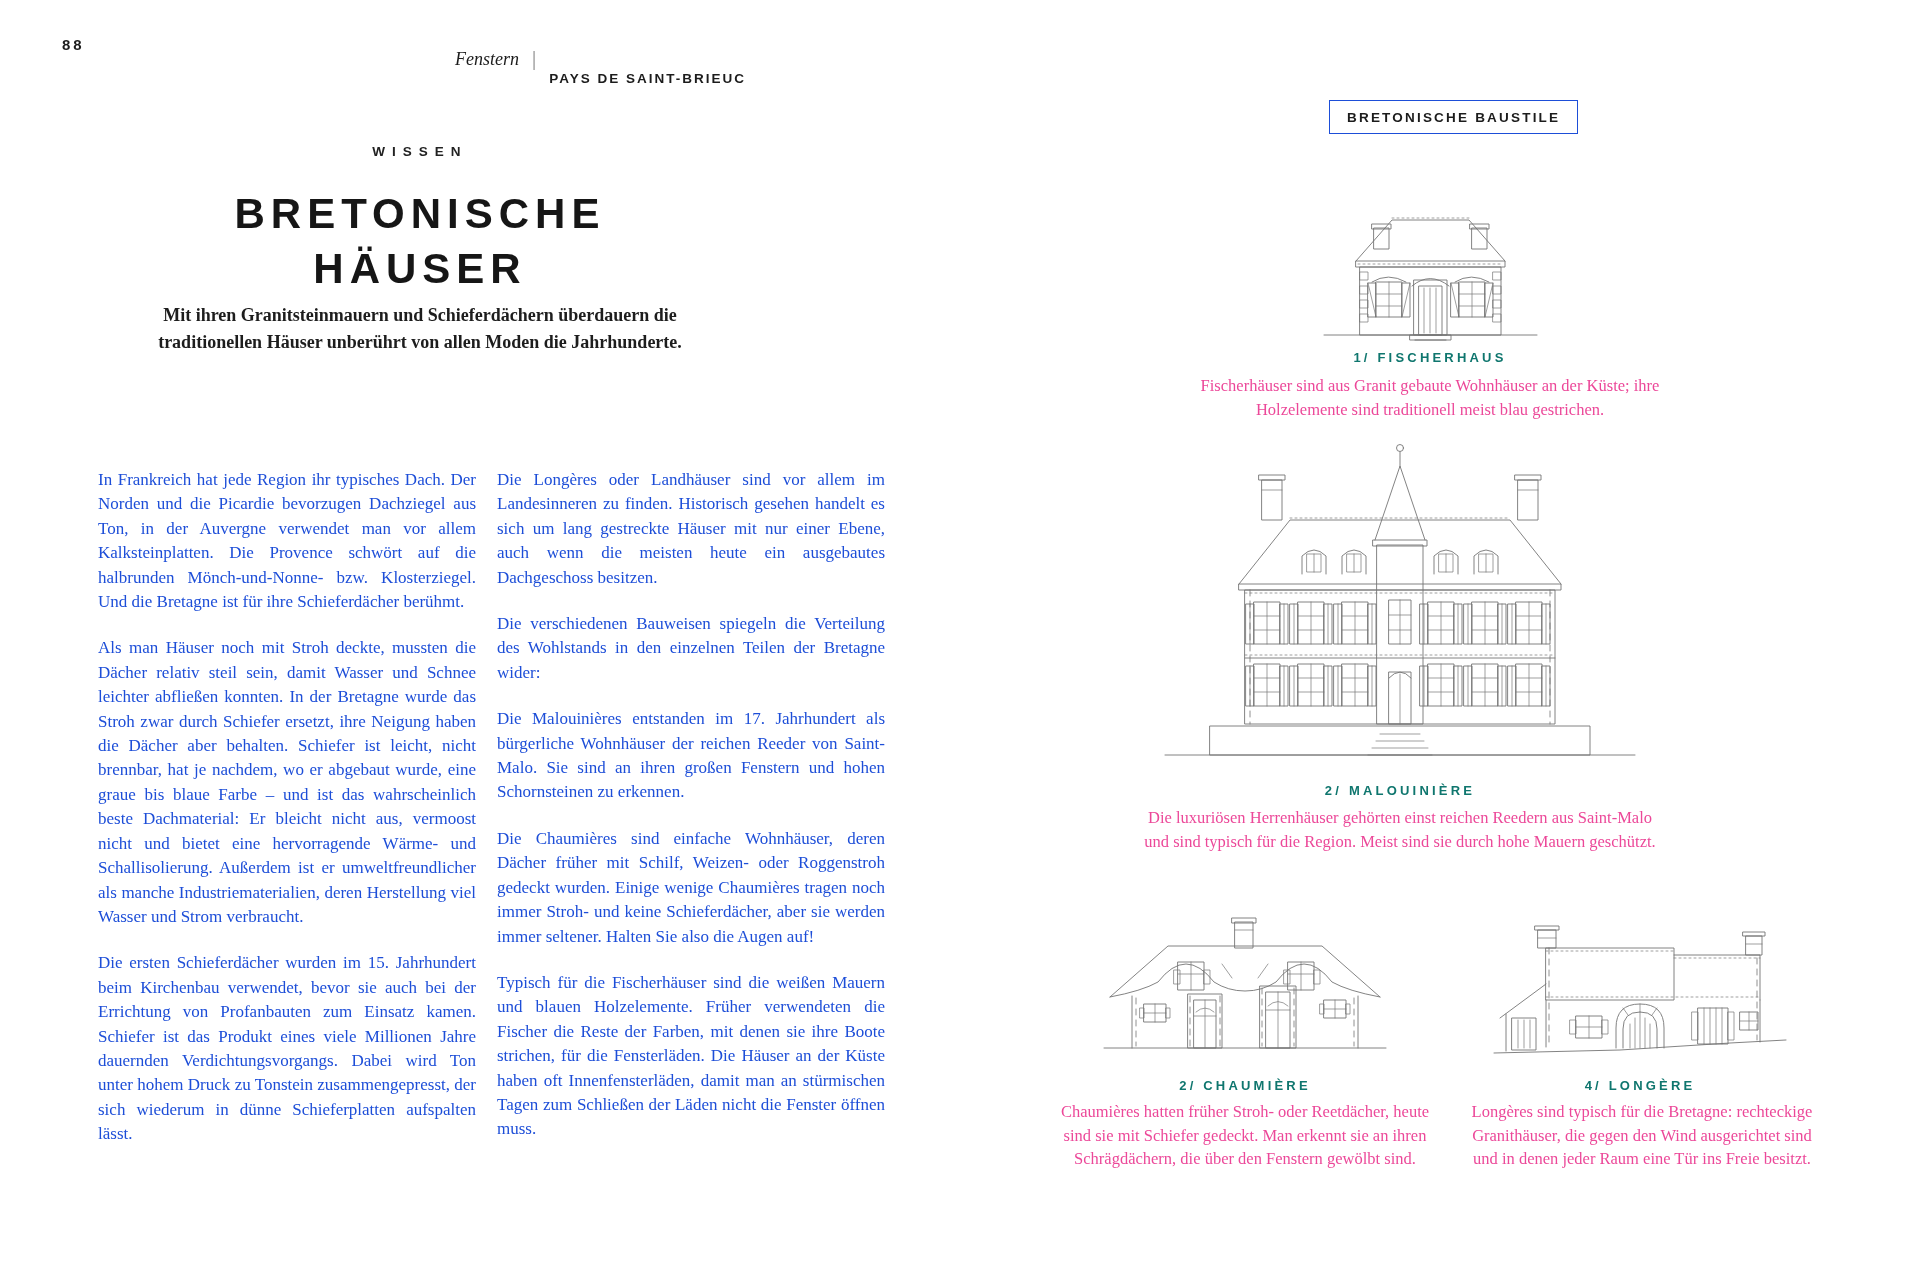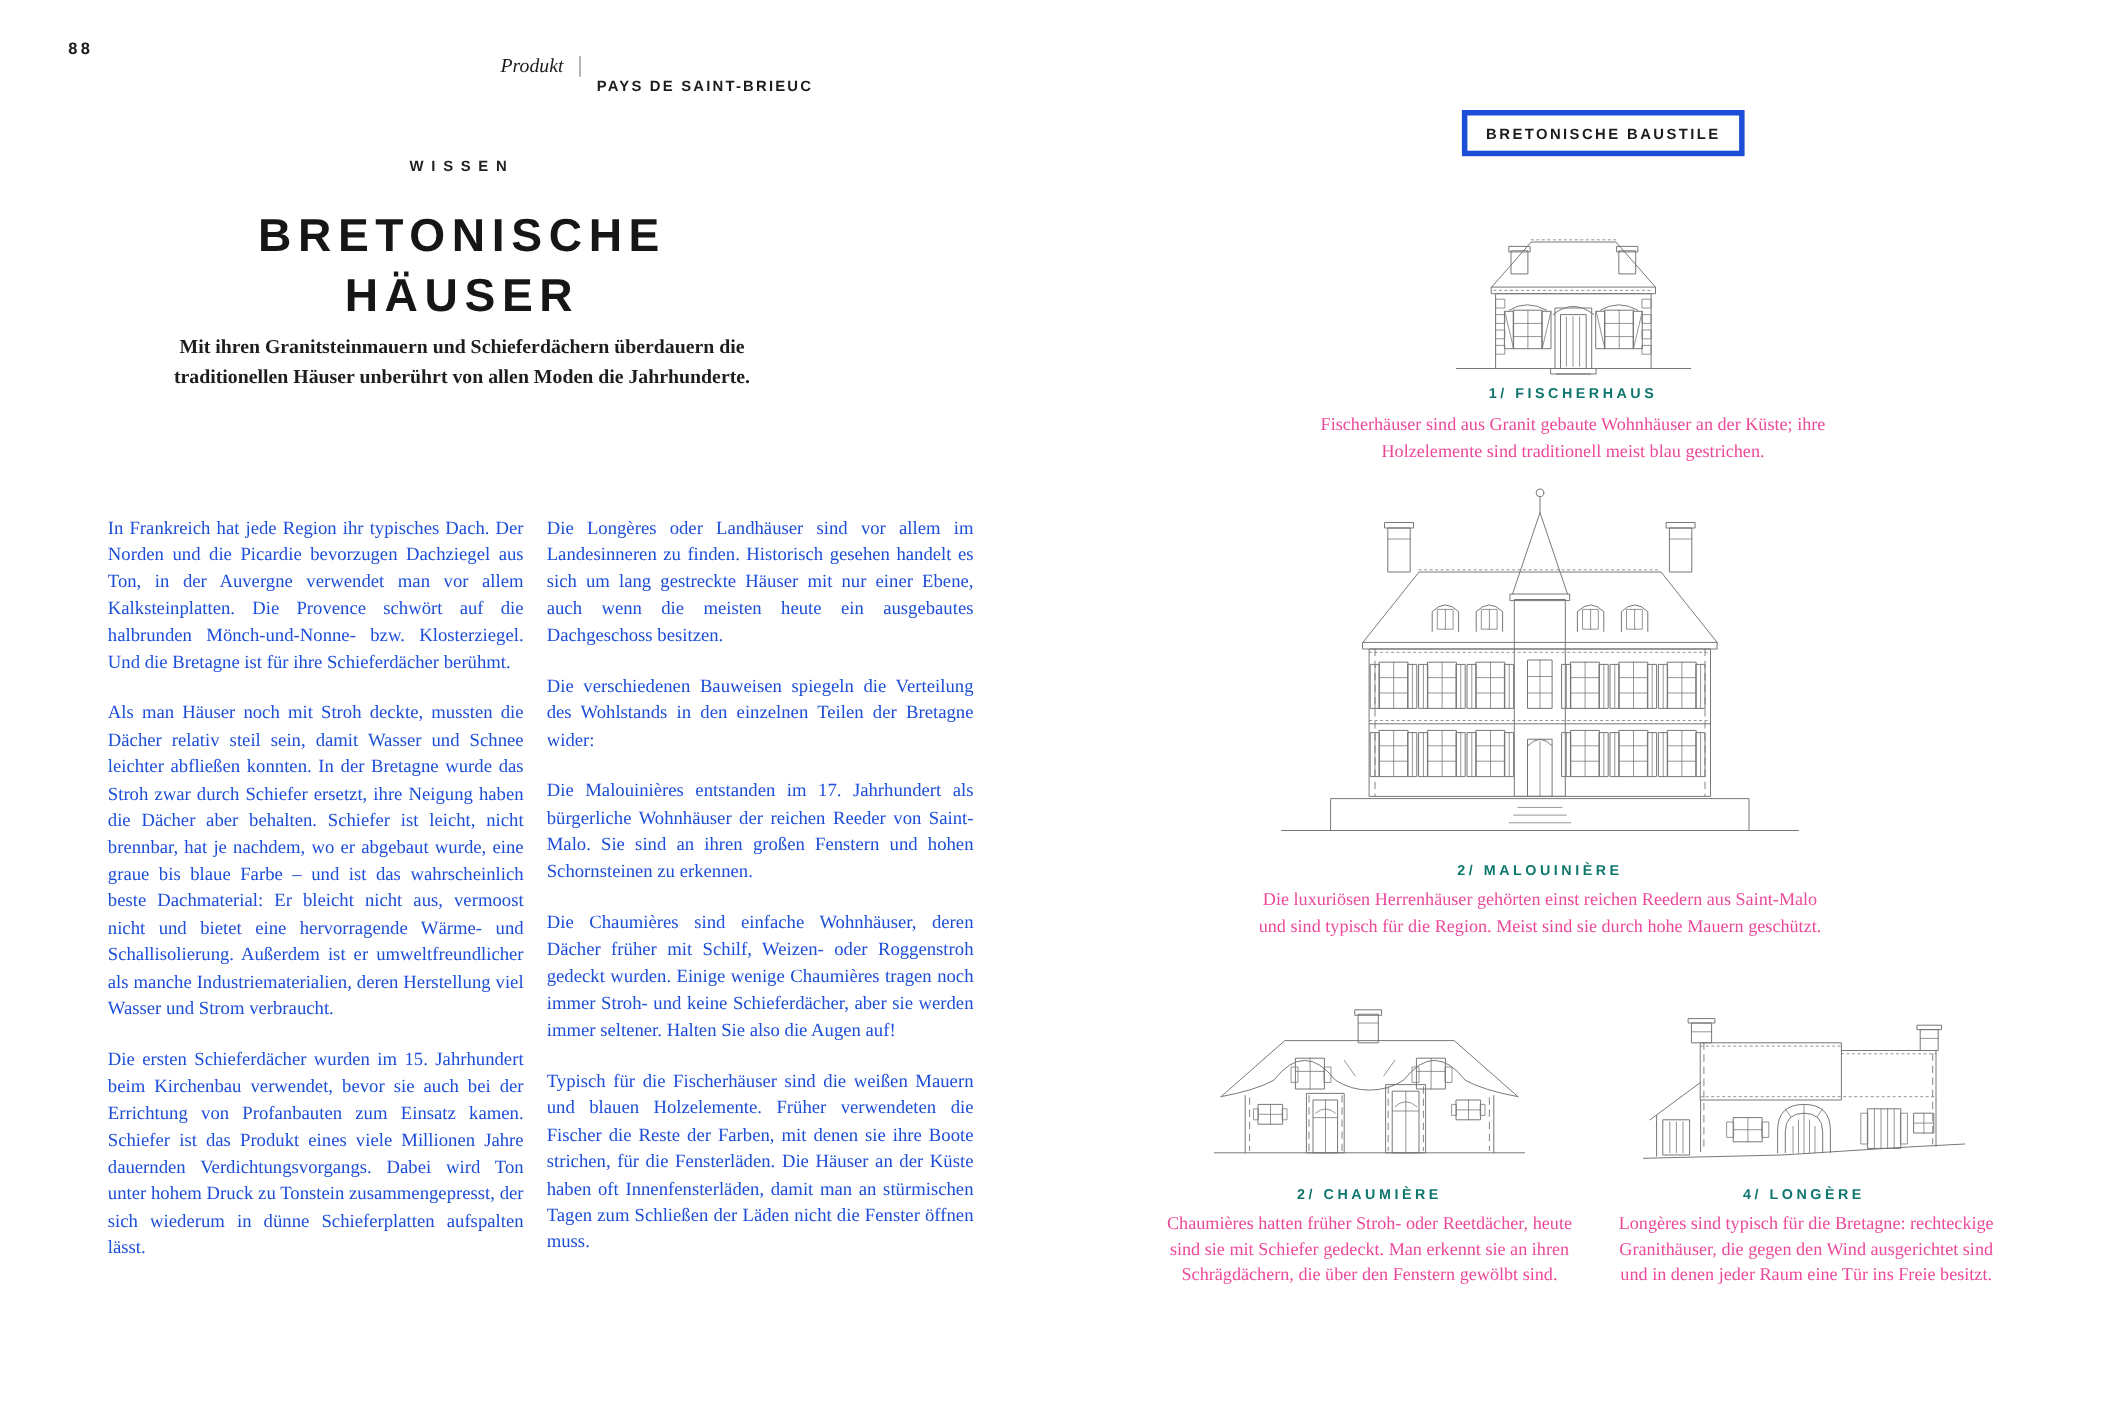--- a/index.html
+++ b/index.html
@@ -41,21 +41,21 @@
   }
 
   
   .bodycol{width:378px;text-align:justify;font-size:17px;line-height:24.4px;color:#1d4ed8;}
   .col1{left:98px;top:468px;}
   .col2{left:497px;top:468px;width:388px;}
   .bodycol p{margin:0 0 22px 0;}
 
   
   .style-box{
-    left:1329px;top:100px;border:5px solid #1d4ed8;padding:9px 17px 8px 17px;
+    left:1329px;top:100px;border:1px solid #1d4ed8;padding:9px 17px 8px 17px;
     font-family:"Liberation Sans",sans-serif;font-size:13.5px;font-weight:700;
     letter-spacing:2.2px;color:#1c1c1c;background:#fff;
   }
   .style-heading{
     font-family:"Liberation Sans",sans-serif;font-size:13px;font-weight:700;
     letter-spacing:3.2px;color:#0f766e;text-align:center;
   }
   .style-caption{
     font-size:16.5px;line-height:23.5px;color:#ec4899;text-align:center;
   }
@@ -73,21 +73,21 @@
   svg.illus .thin{stroke-width:0.7;}
   svg.illus .dent{stroke-dasharray:2 3;stroke-width:0.7;}
   svg.illus .quoin{stroke-dasharray:6 5;stroke-width:0.8;}
 </style>
 </head>
 <body>
 
 <div class="abs page-num">88</div>
 
 <div class="abs running-head">
-  <span class="region">Produkt</span>
+  <span class="region">Fenstern</span>
   <span class="sep">|</span>
   <span class="section">PAYS DE SAINT-BRIEUC</span>
 </div>
 
 <div class="abs kicker-wrap">
   <span class="kicker">WISSEN</span>
 </div>
 
 <div class="abs title-wrap">
   <h1 class="title">

